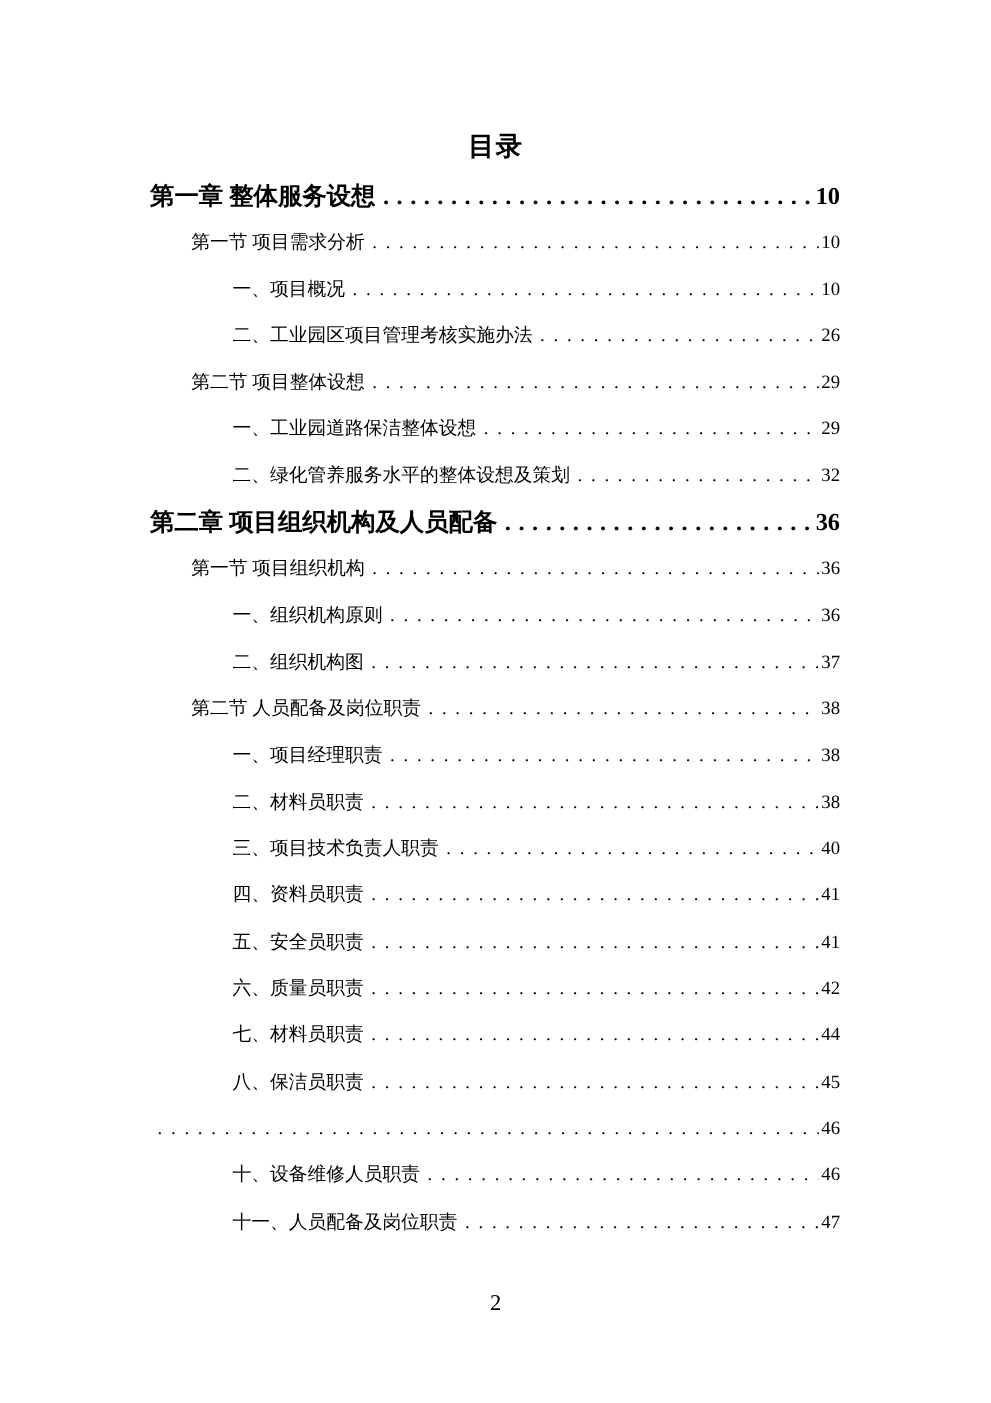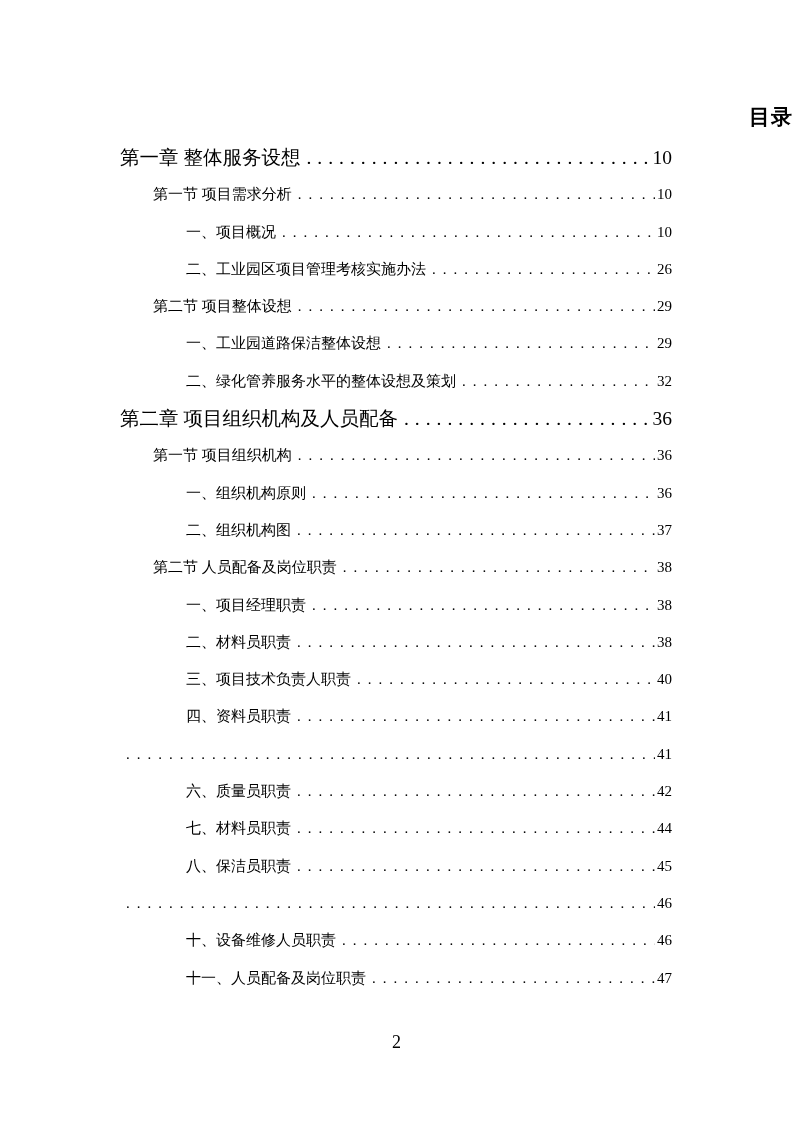--- a/index.html
+++ b/index.html
@@ -14,41 +14,41 @@
     background: #ffffff;
     overflow: hidden;
     font-family: "Liberation Serif", "DejaVu Serif", serif;
     color: #000000;
   }
   .toc-title {
     position: absolute;
     top: 102px;
     left: 0;
     right: 0;
-    text-align: right;
+    text-align: center;
     font-size: 21px;
     font-weight: bold;
     line-height: 30px;
     letter-spacing: 1px;
   }
   .toc-list {
     position: absolute;
     top: 139px;
     left: 120px;
     width: 552px;
   }
   .toc-row {
     display: flex;
     align-items: baseline;
     font-size: 15px;
     line-height: 37.3px;
     white-space: nowrap;
   }
   .toc-row.bold {
-    font-weight: normal;
+    font-weight: bold;
     font-size: 19.5px;
     align-items: center;
   }
   .toc-row.lv0 .toc-label { padding-left: 0; }
   .toc-row.lv1 .toc-label { padding-left: 33px; }
   .toc-row.lv2 .toc-label { padding-left: 66px; }
   .toc-label {
     flex-shrink: 0;
   }
   .toc-dots {
@@ -158,20 +158,21 @@
     <span class="toc-label">三、项目技术负责人职责</span>
     <span class="toc-dots">........................................................................................................................</span>
     <span class="toc-page-num">40</span>
   </div>
       <div class="toc-row lv2">
     <span class="toc-label">四、资料员职责</span>
     <span class="toc-dots">........................................................................................................................</span>
     <span class="toc-page-num">41</span>
   </div>
       <div class="toc-row lv2">
+    <span class="toc-label">五、安全员职责</span>
     <span class="toc-dots">........................................................................................................................</span>
     <span class="toc-page-num">41</span>
   </div>
       <div class="toc-row lv2">
     <span class="toc-label">六、质量员职责</span>
     <span class="toc-dots">........................................................................................................................</span>
     <span class="toc-page-num">42</span>
   </div>
       <div class="toc-row lv2">
     <span class="toc-label">七、材料员职责</span>

